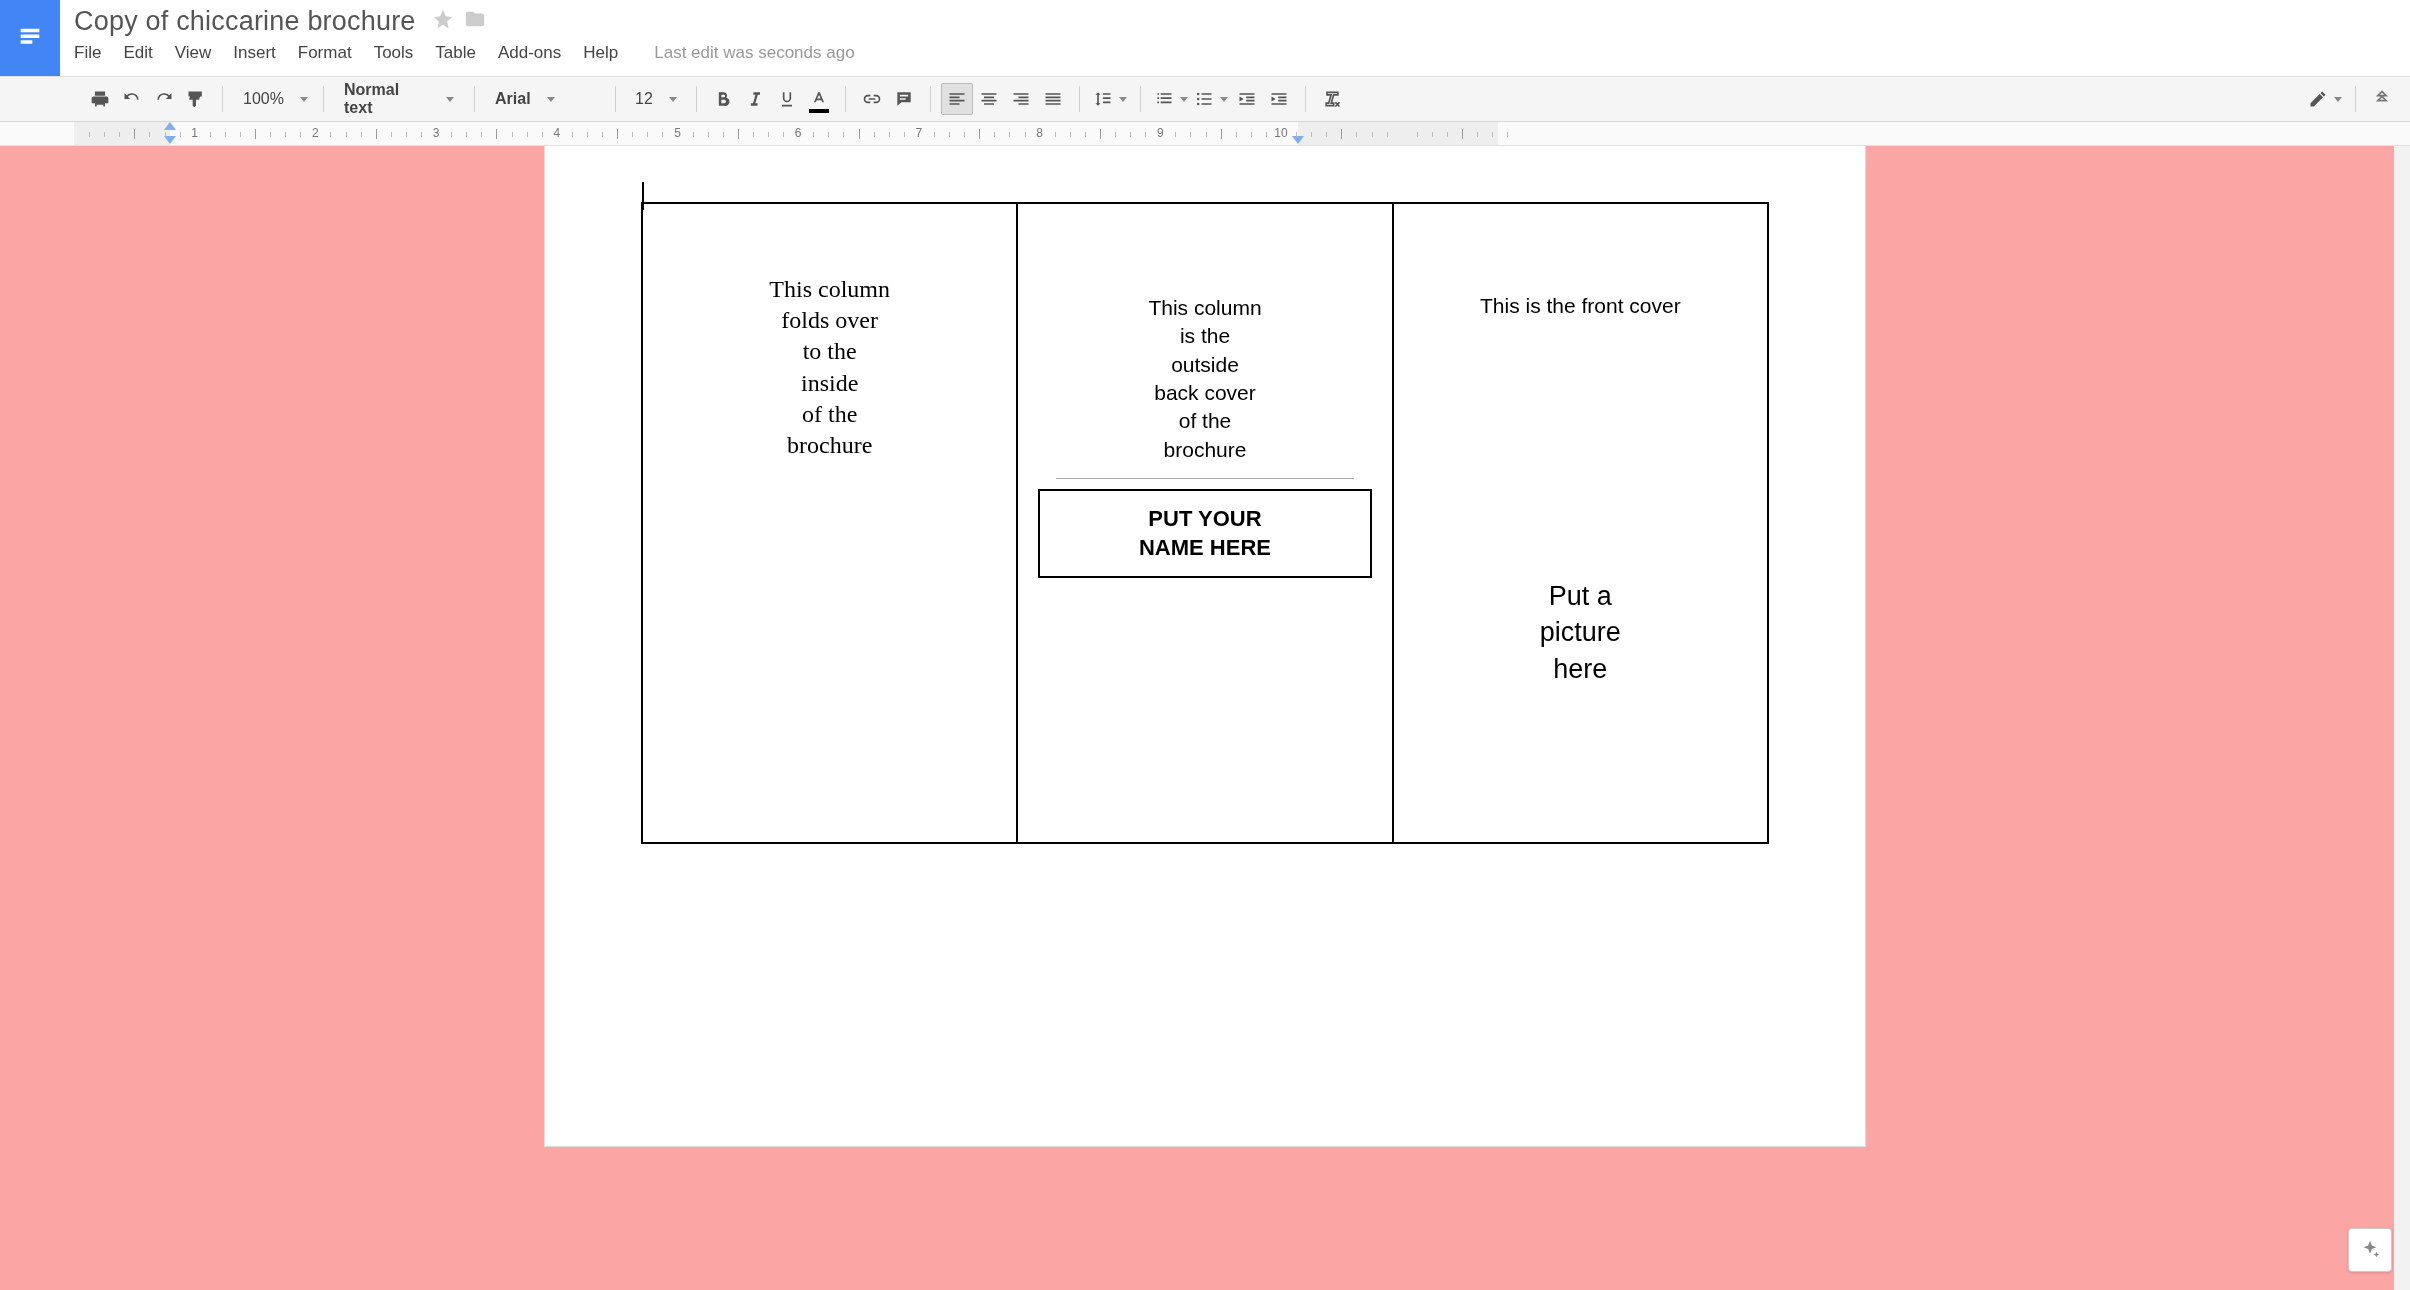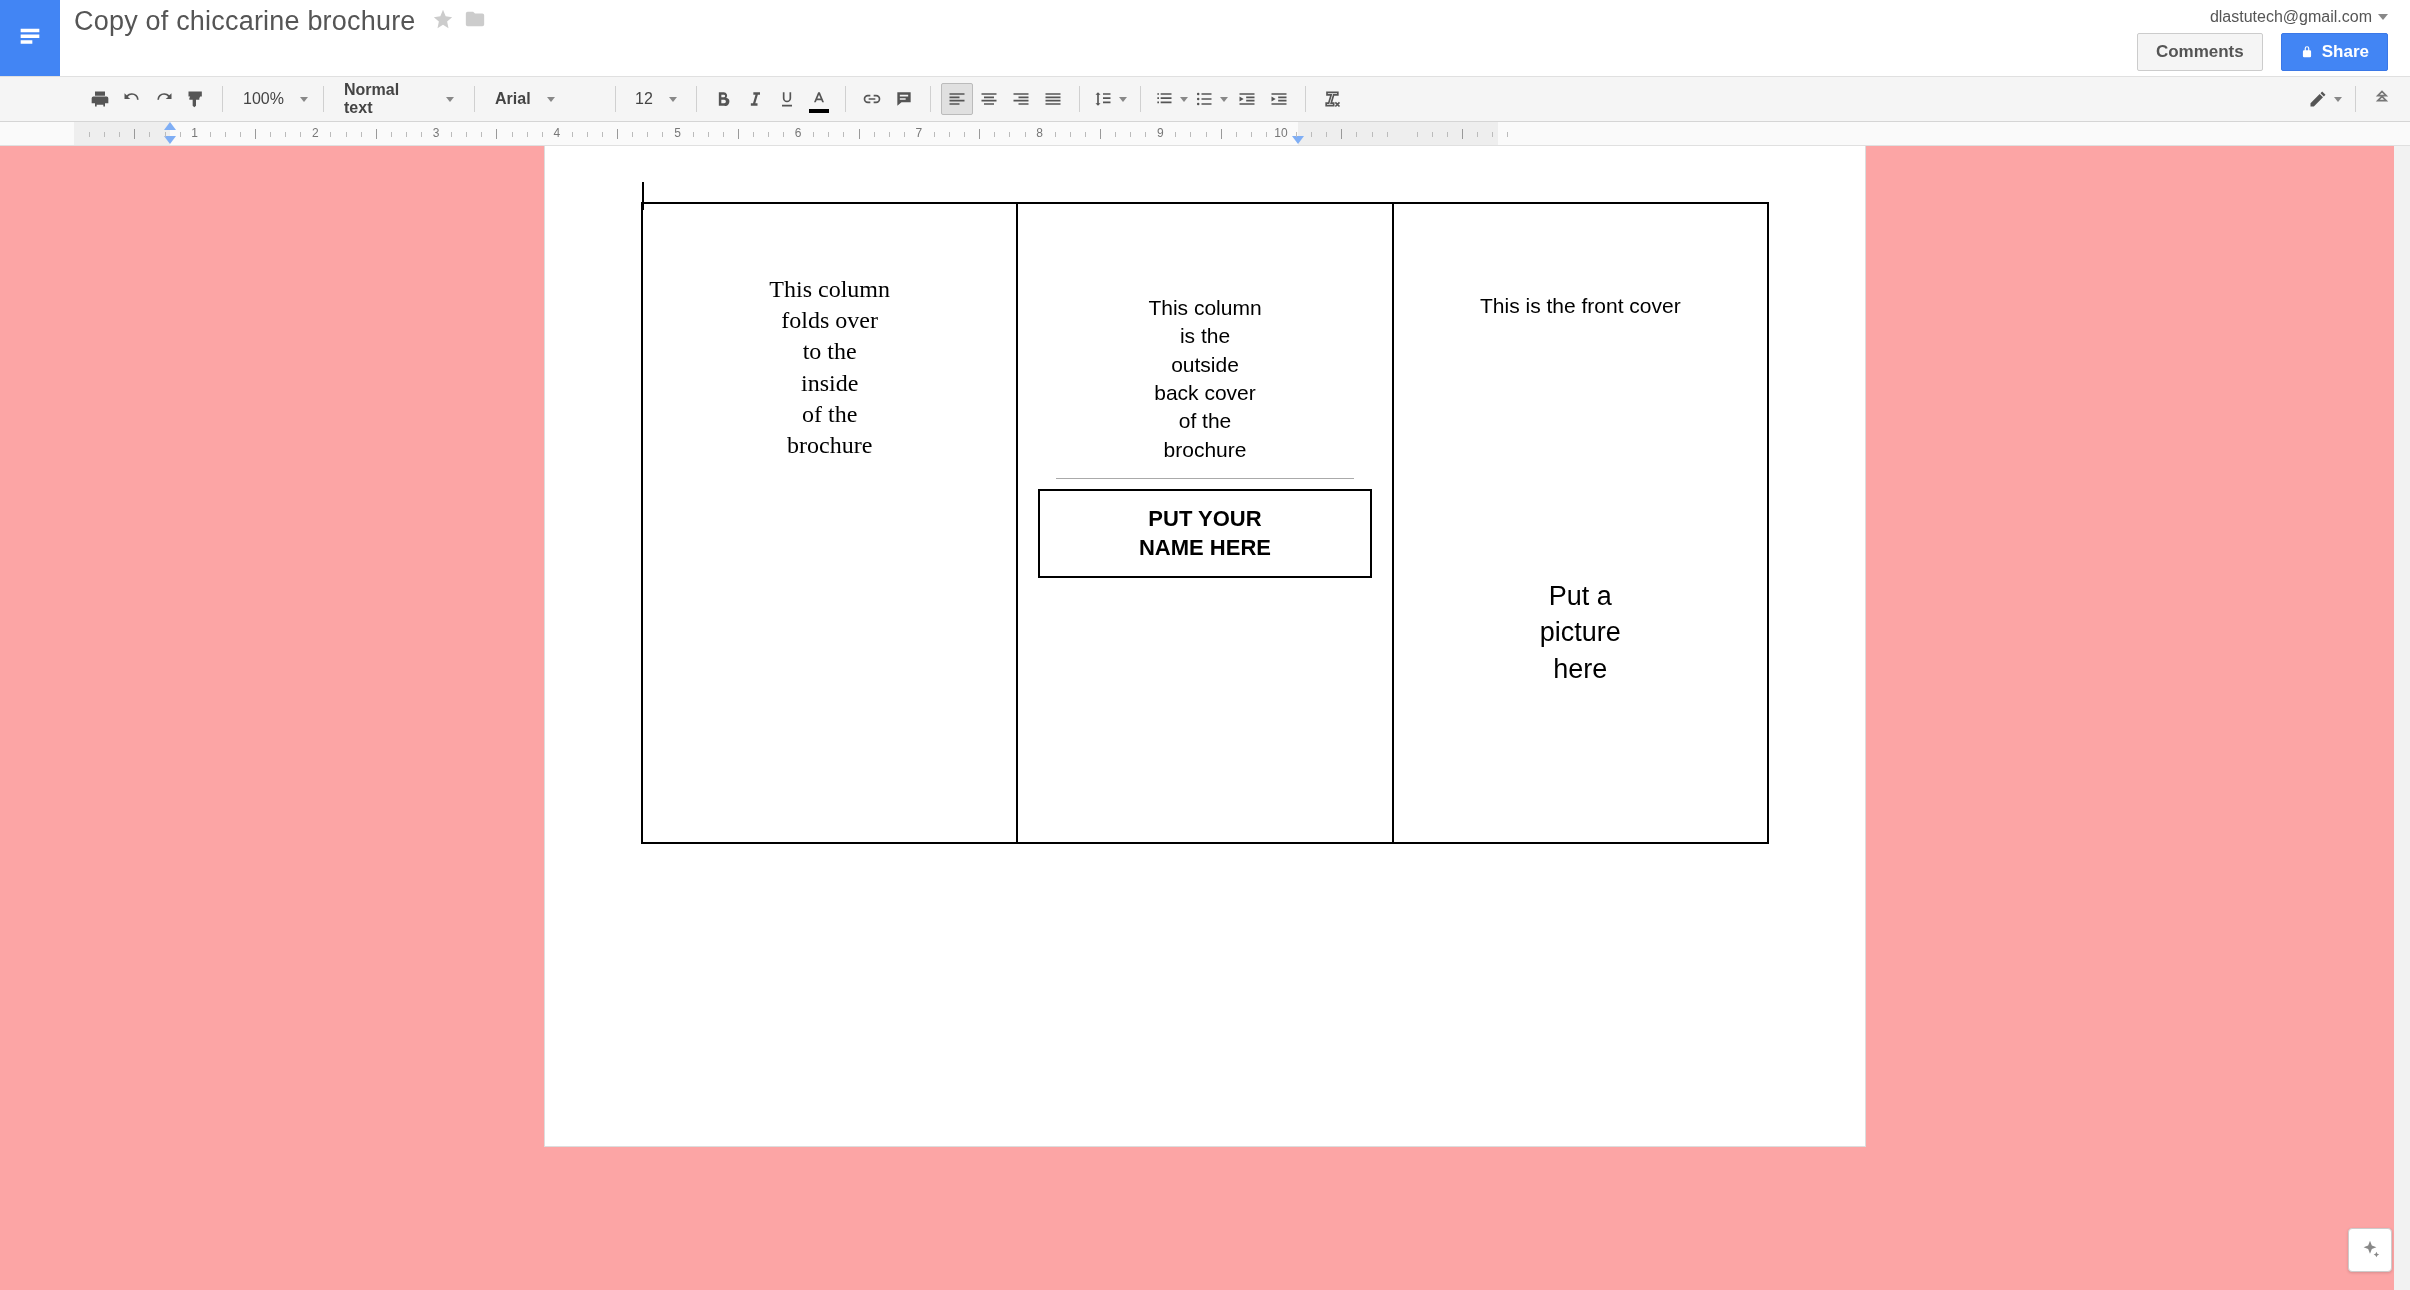--- a/index.html
+++ b/index.html
@@ -104,33 +104,31 @@
       <span>Copy of chiccarine brochure</span>
       <span class="title-icons">
         <span class="star-icon"><svg viewBox="0 0 24 24">
               <path d="M12 2l2.9 6.9L22 10l-5.5 4.8L18 22l-6-3.6L6 22l1.5-7.2L2 10l7.1-1.1z"></path>
             </svg></span>
         <span class="folder-icon"><svg viewBox="0 0 24 24">
               <path d="M10 4l2 2h8a2 2 0 0 1 2 2v10a2 2 0 0 1-2 2H4a2 2 0 0 1-2-2V6a2 2 0 0 1 2-2h6z"></path>
             </svg></span>
       </span>
     </div>
-  </div>
-  <div class="header-right">
-    <div class="account-row">
-      <span>dlastutech@gmail.com</span>
-      <span class="caret"></span>
-    </div>
-    <div style="height:28px;"></div>
-    <div class="btn" style="margin-top:28px;">Comments</div>
-    <div class="btn share" style="margin-top:28px;">
-      <svg viewBox="0 0 24 24">
-          <path d="M12 2a4 4 0 0 0-4 4v3H7a2 2 0 0 0-2 2v8a2 2 0 0 0 2 2h10a2 2 0 0 0 2-2v-8a2 2 0 0 0-2-2h-1V6a4 4 0 0 0-4-4zm-2 4a2 2 0 1 1 4 0v3h-4V6z"></path>
-        </svg>
-      <span>Share</span>
+    <div class="menu-bar">
+      <span class="menu-item">File</span>
+      <span class="menu-item">Edit</span>
+      <span class="menu-item">View</span>
+      <span class="menu-item">Insert</span>
+      <span class="menu-item">Format</span>
+      <span class="menu-item">Tools</span>
+      <span class="menu-item">Table</span>
+      <span class="menu-item">Add-ons</span>
+      <span class="menu-item">Help</span>
+      <span class="last-edit">Last edit was seconds ago</span>
     </div>
   </div>
 </div>
 
 <div class="toolbar">
   <div class="tb-group">
     <div class="tb-btn">
         <svg viewBox="0 0 24 24">
           <path d="M6 3h12v5H6zM4 9h16a2 2 0 0 1 2 2v6h-4v4H6v-4H2v-6a2 2 0 0 1 2-2zm4 10v2h8v-2H8z"></path>
         </svg>

